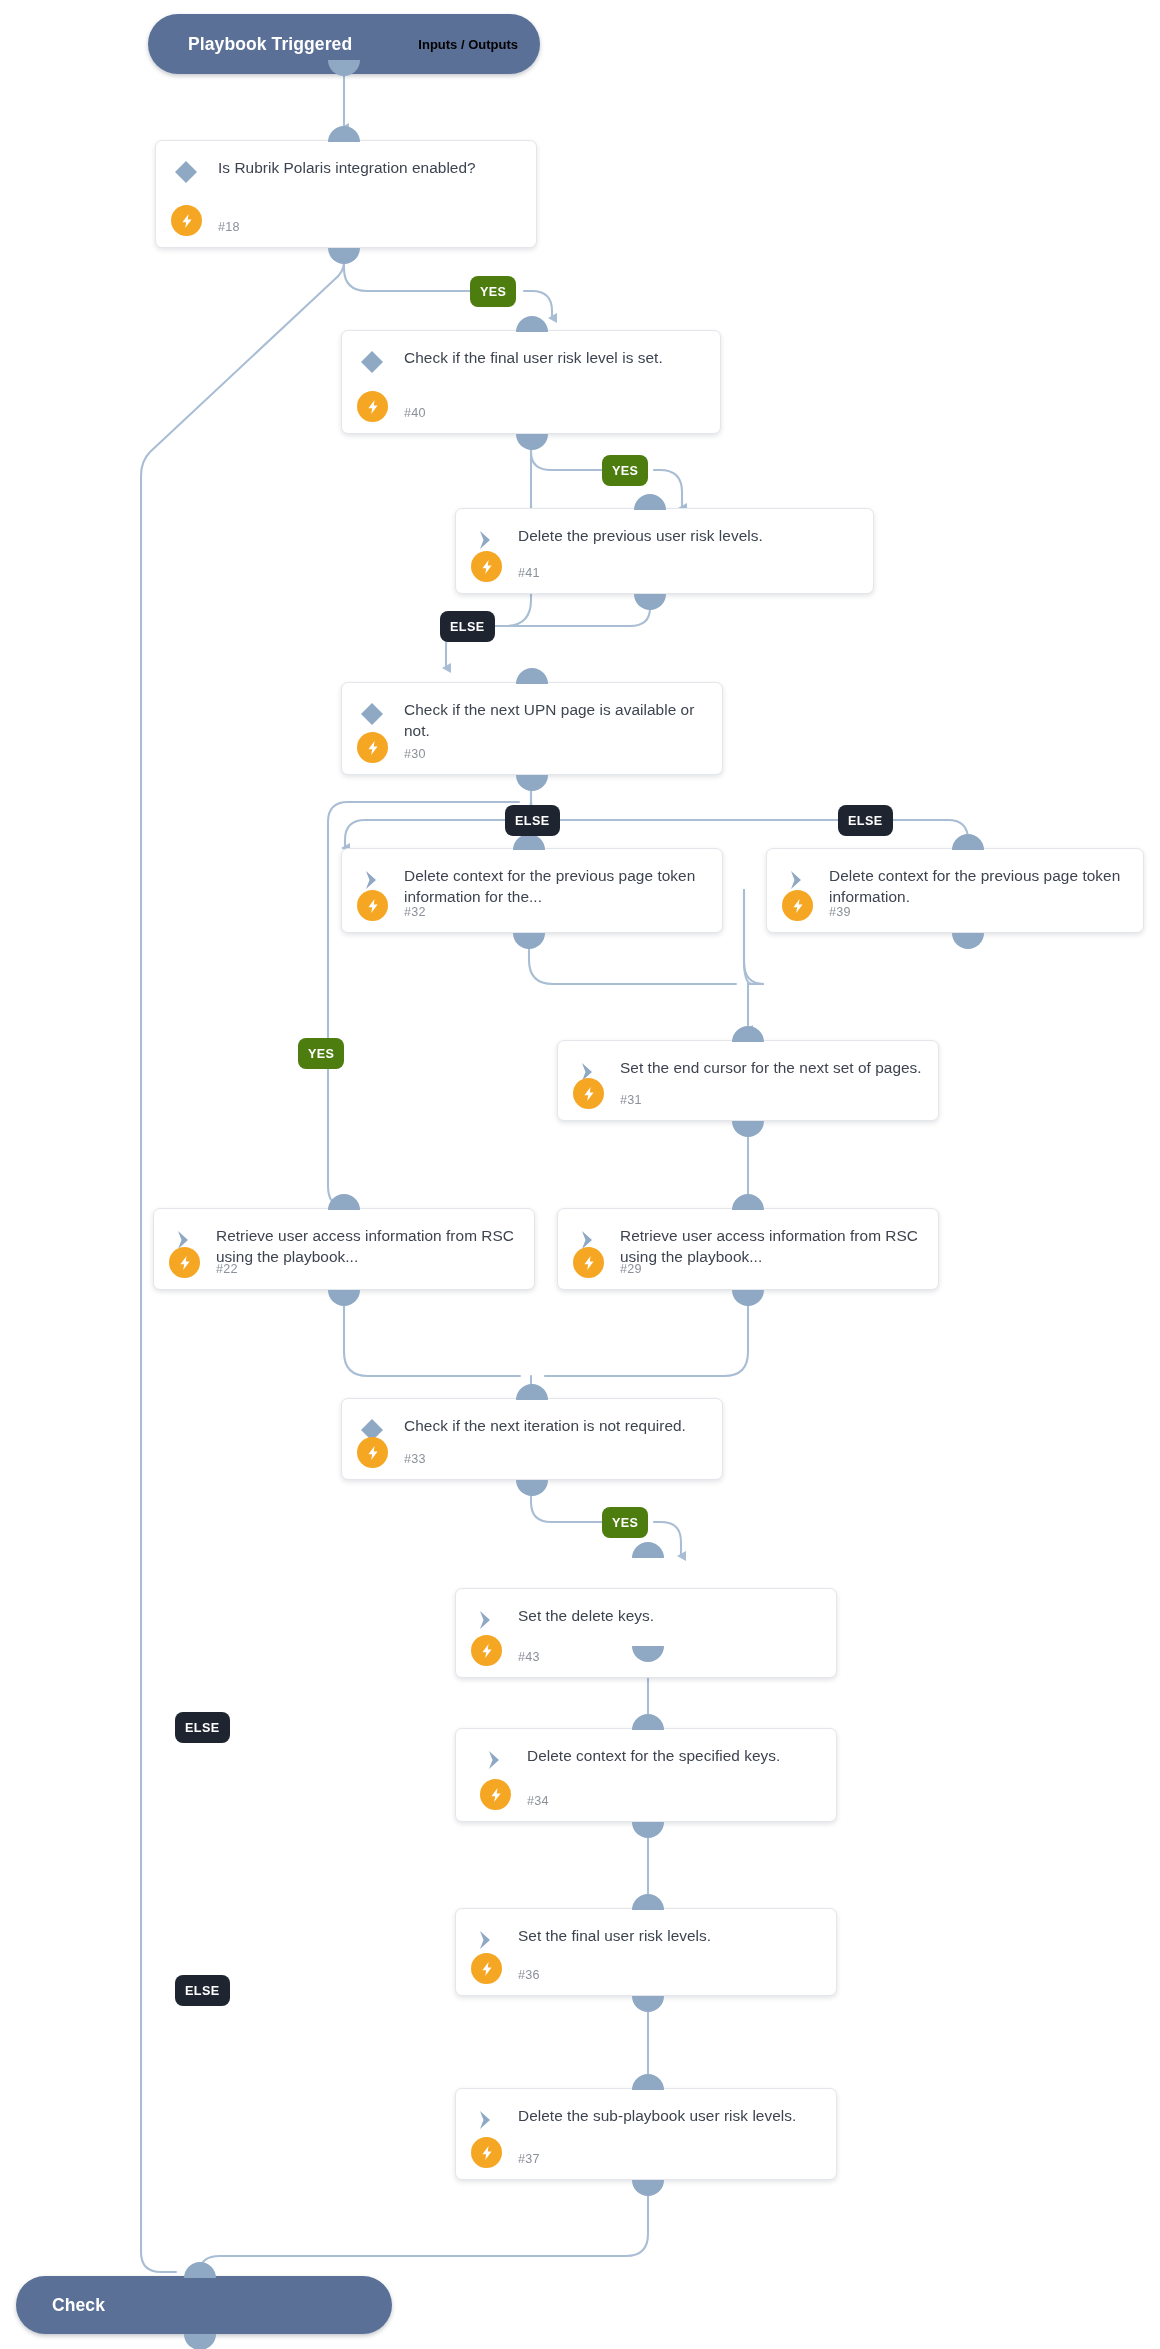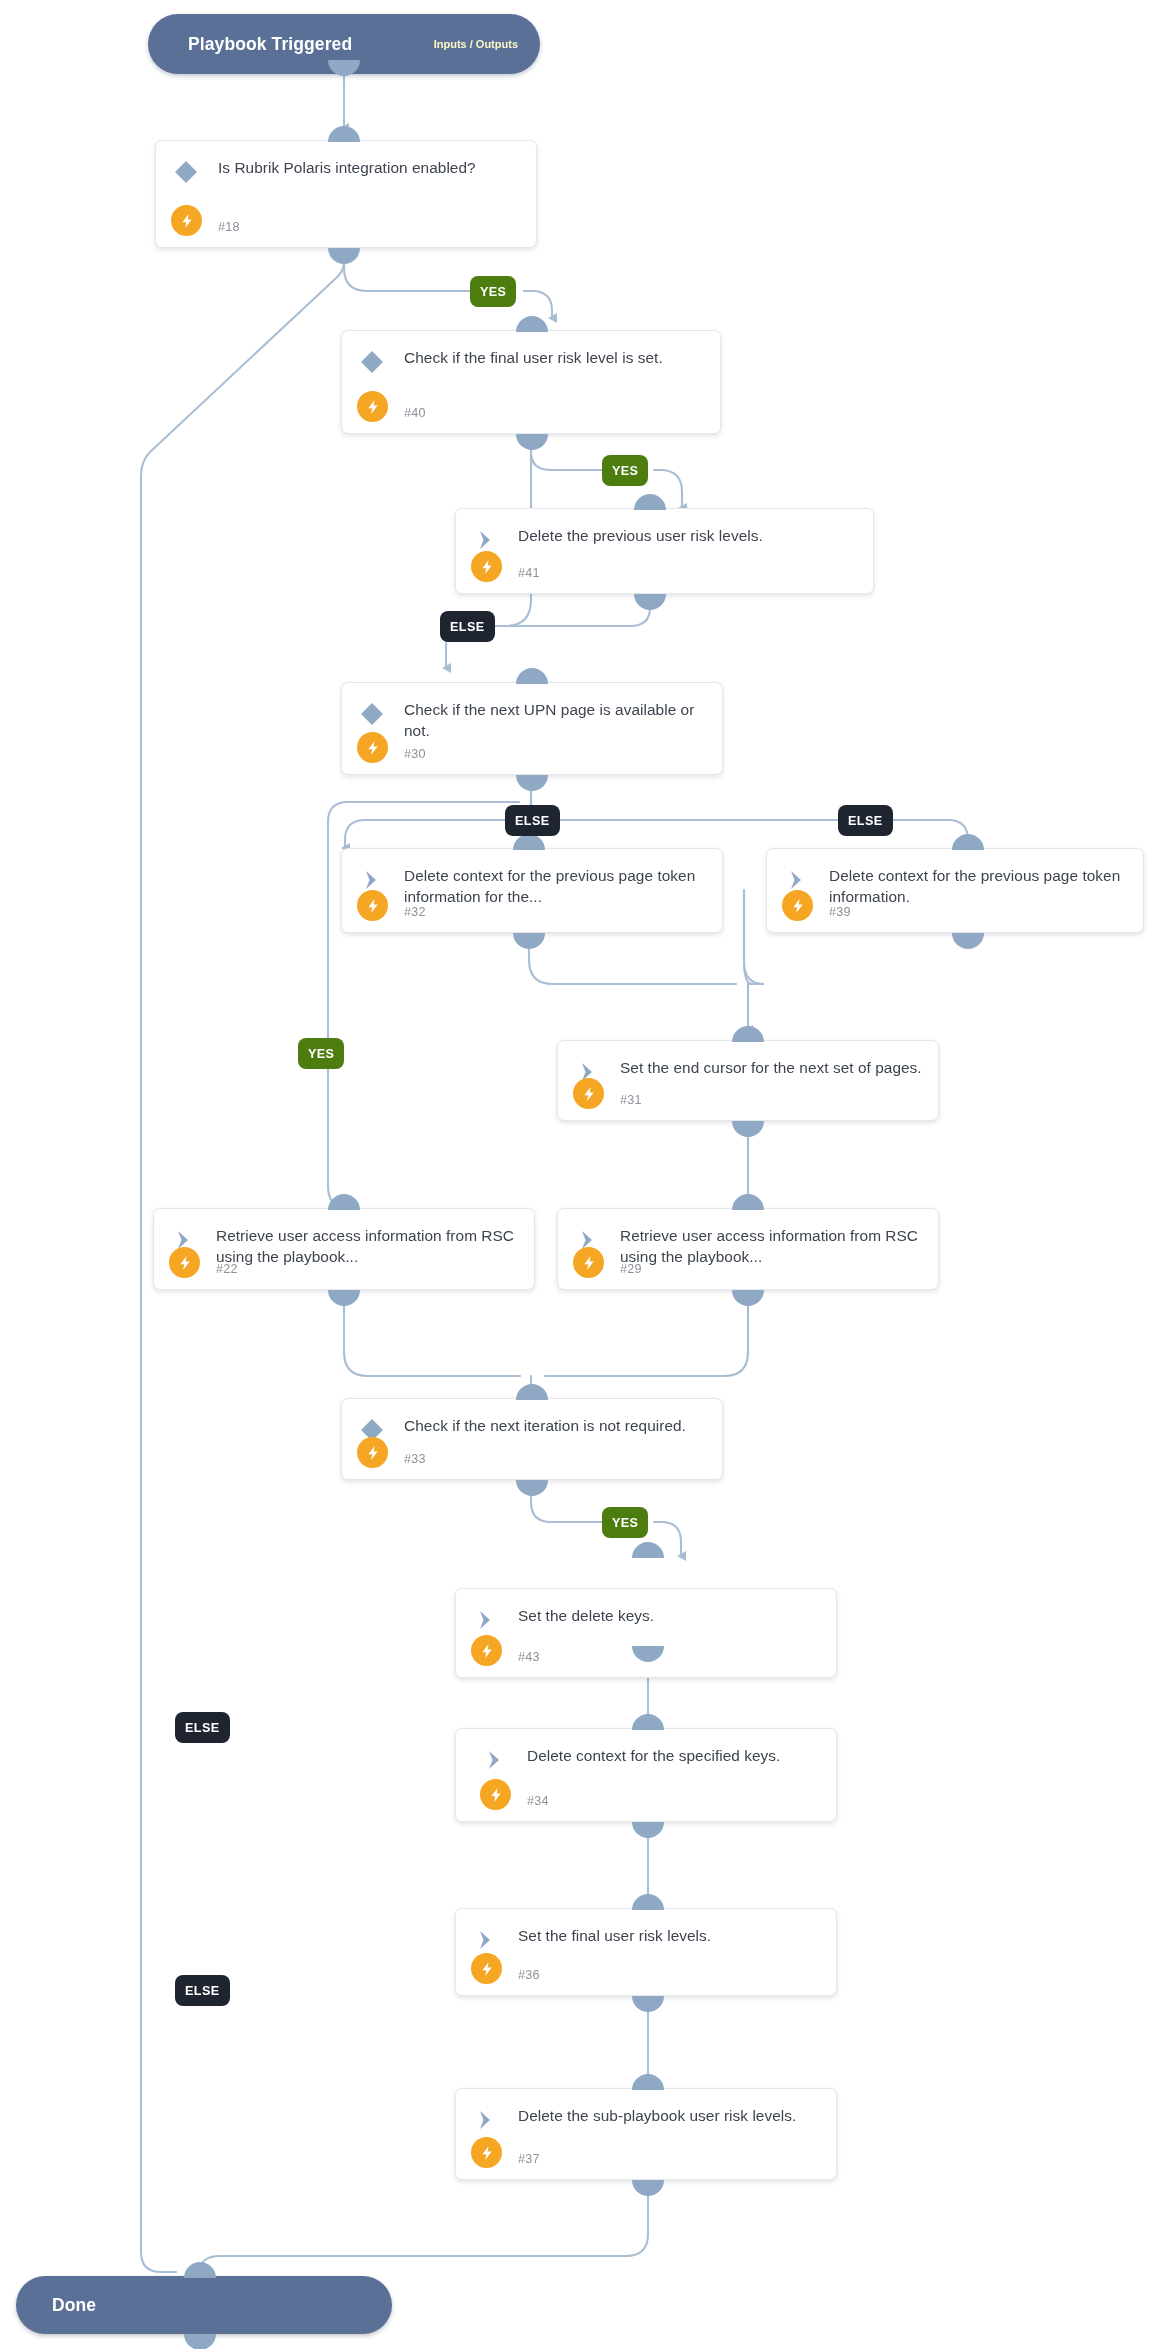--- a/index.html
+++ b/index.html
@@ -34,22 +34,22 @@
     z-index:4;
   }
   .pill .pill-title{
     color:#ffffff;
     font-size:17.5px;
     font-weight:600;
     letter-spacing:.1px;
     white-space:nowrap;
   }
   .pill .pill-sub{
-    color:#fef9c3;
-    font-size:11px;
+    color:#000000;
+    font-size:13px;
     font-weight:600;
     white-space:nowrap;
     margin-left:auto;
   }
 
   
   .node{
     position:absolute;
     box-sizing:border-box;
     background:#ffffff;
@@ -243,21 +243,21 @@
     </g>
   </svg>
 
   <div class="pill" style="left:148px; top:14px; width:392px; height:60px; padding:0 22px 0 40px;">
     <span class="pill-title">Playbook Triggered</span>
     <span class="pill-sub">Inputs / Outputs</span>
   </div>
   <div class="dot" style="left:328px; top:60px; height:16px; width:32px; border-radius:0 0 16px 16px;"></div>
 
   <div class="pill" style="left:16px; top:2276px; width:376px; height:58px; padding:0 22px 0 36px;">
-    <span class="pill-title">Done</span>
+    <span class="pill-title">Check</span>
   </div>
   <div class="port top" style="left:184px; top:2262px;"></div>
   <div class="port bot" style="left:184px; top:2334px;"></div>
 
   <div class="node" style="left:155px; top:140px; width:382px; height:108px;">
     <div class="node-body">
       <span class="glyph">
         <svg width="26" height="26" viewBox="0 0 26 26">
             <path d="M13 2 L24 13 L13 24 L2 13 Z" fill="#8fa8c4"></path>
           </svg>

